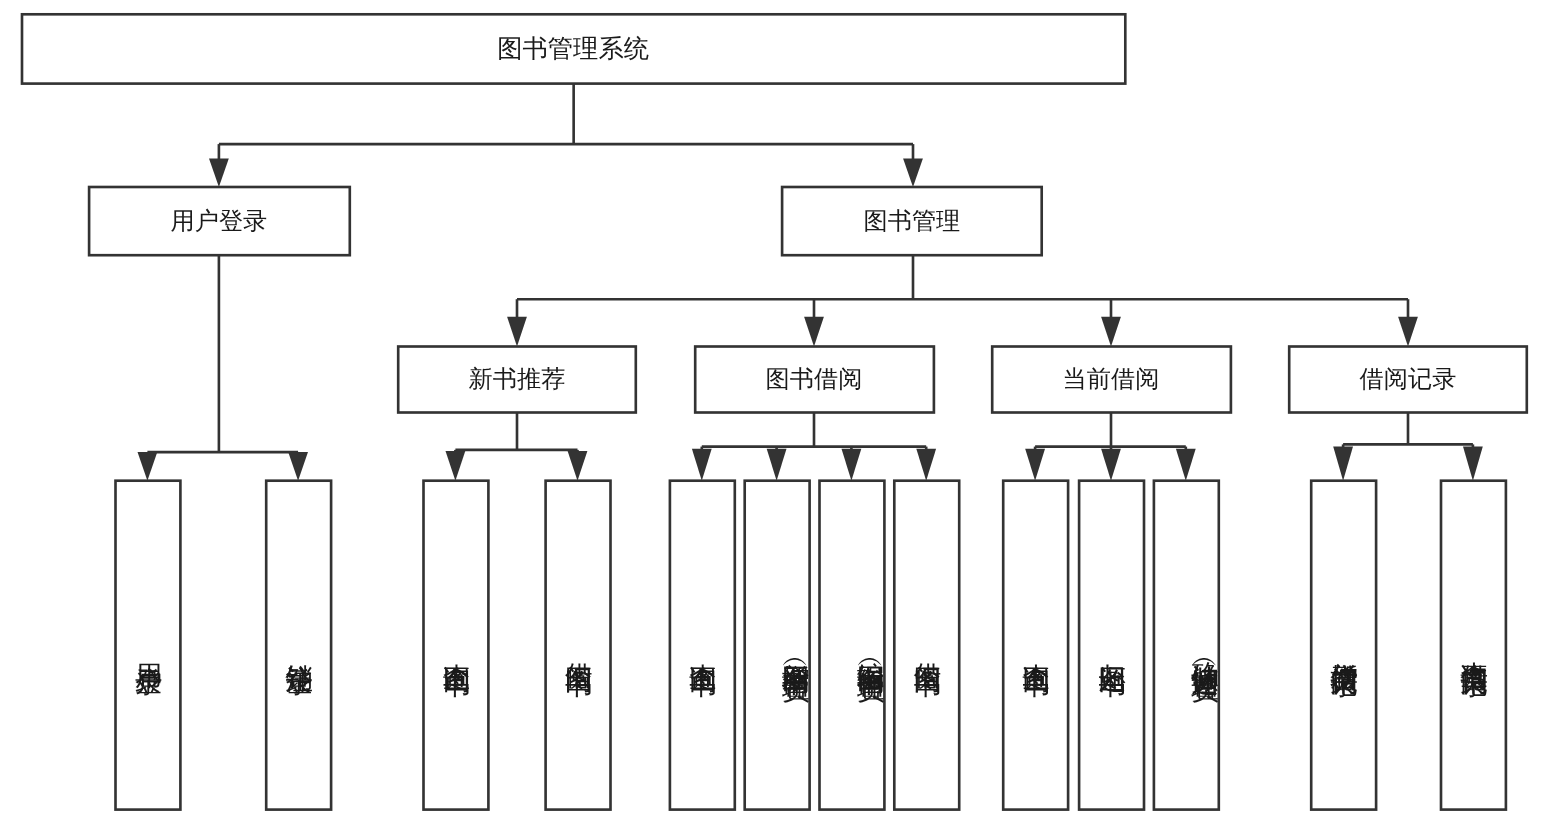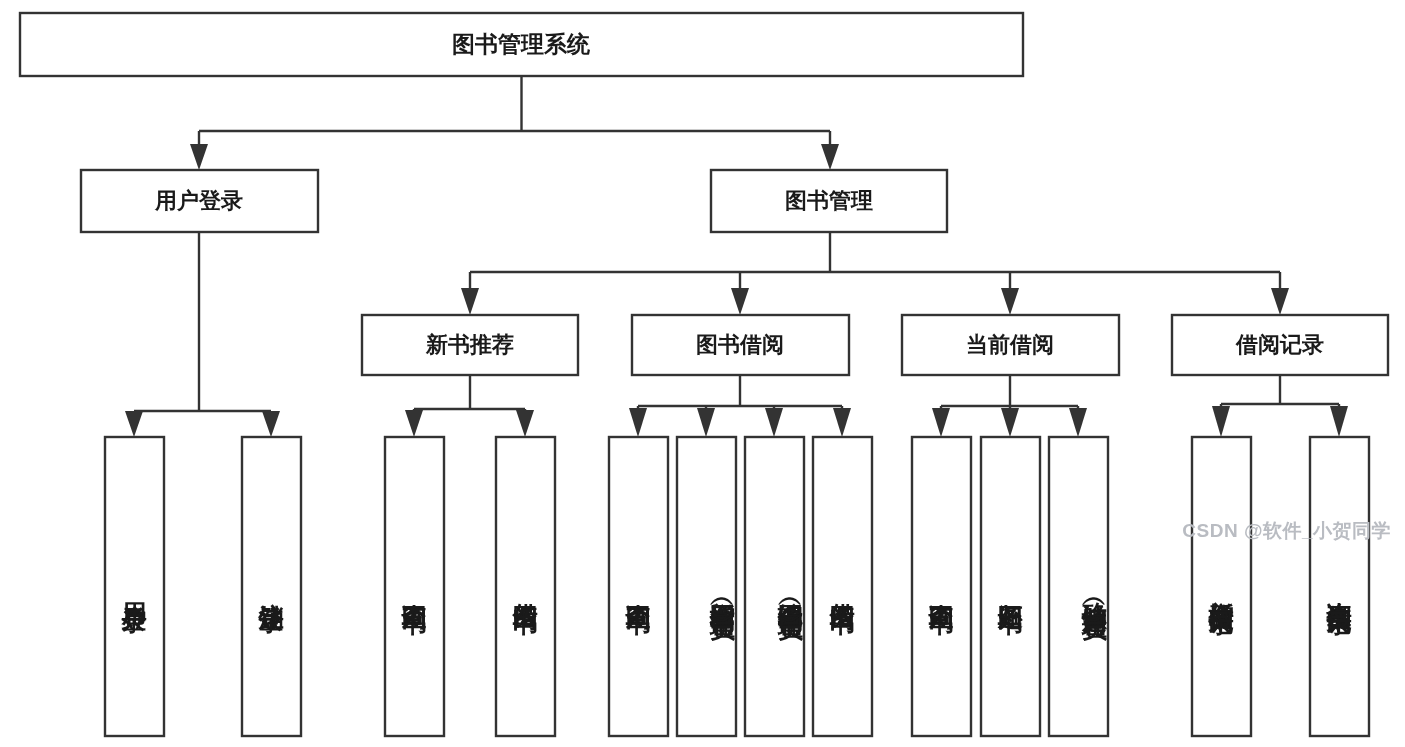--- a/index.html
+++ b/index.html
@@ -13,21 +13,20 @@
     position: relative;
     overflow: hidden;
     font-family: "Liberation Sans", "DejaVu Sans", sans-serif;
   }
   #diagram-root {
     position: absolute;
     left: 0;
     top: 0;
     width: 1405px;
     height: 550px;
-    font-weight: bold;
   }
   svg#flowchart {
     display: block;
     width: 1405px;
     height: 747px;
   }
   .node-box {
     fill: #ffffff;
     stroke: #333333;
     stroke-width: 2.4;
@@ -231,15 +230,14 @@
   <div class="leaf-label-wrap" style="left:745px; top:437px; width:59px; height:299px; align-items:flex-start; padding-top:8px; box-sizing:border-box;">编辑图书（管理员）</div>
   <div class="leaf-label-wrap" style="left:813px; top:437px; width:59px; height:299px;">借阅图书</div>
 
   <div class="leaf-label-wrap" style="left:912px; top:437px; width:59px; height:299px;">查询图书</div>
   <div class="leaf-label-wrap" style="left:981px; top:437px; width:59px; height:299px;">归还图书</div>
   <div class="leaf-label-wrap" style="left:1049px; top:437px; width:59px; height:299px; align-items:flex-start; padding-top:8px; box-sizing:border-box;">确认归还（管理员）</div>
 
   <div class="leaf-label-wrap" style="left:1192px; top:437px; width:59px; height:299px;">新增借阅记录</div>
   <div class="leaf-label-wrap" style="left:1310px; top:437px; width:59px; height:299px;">查询借阅记录</div>
 
-  <div class="watermark">CSDN @软件_小贺同学</div>
 
 </div>
 
 </body></html>

